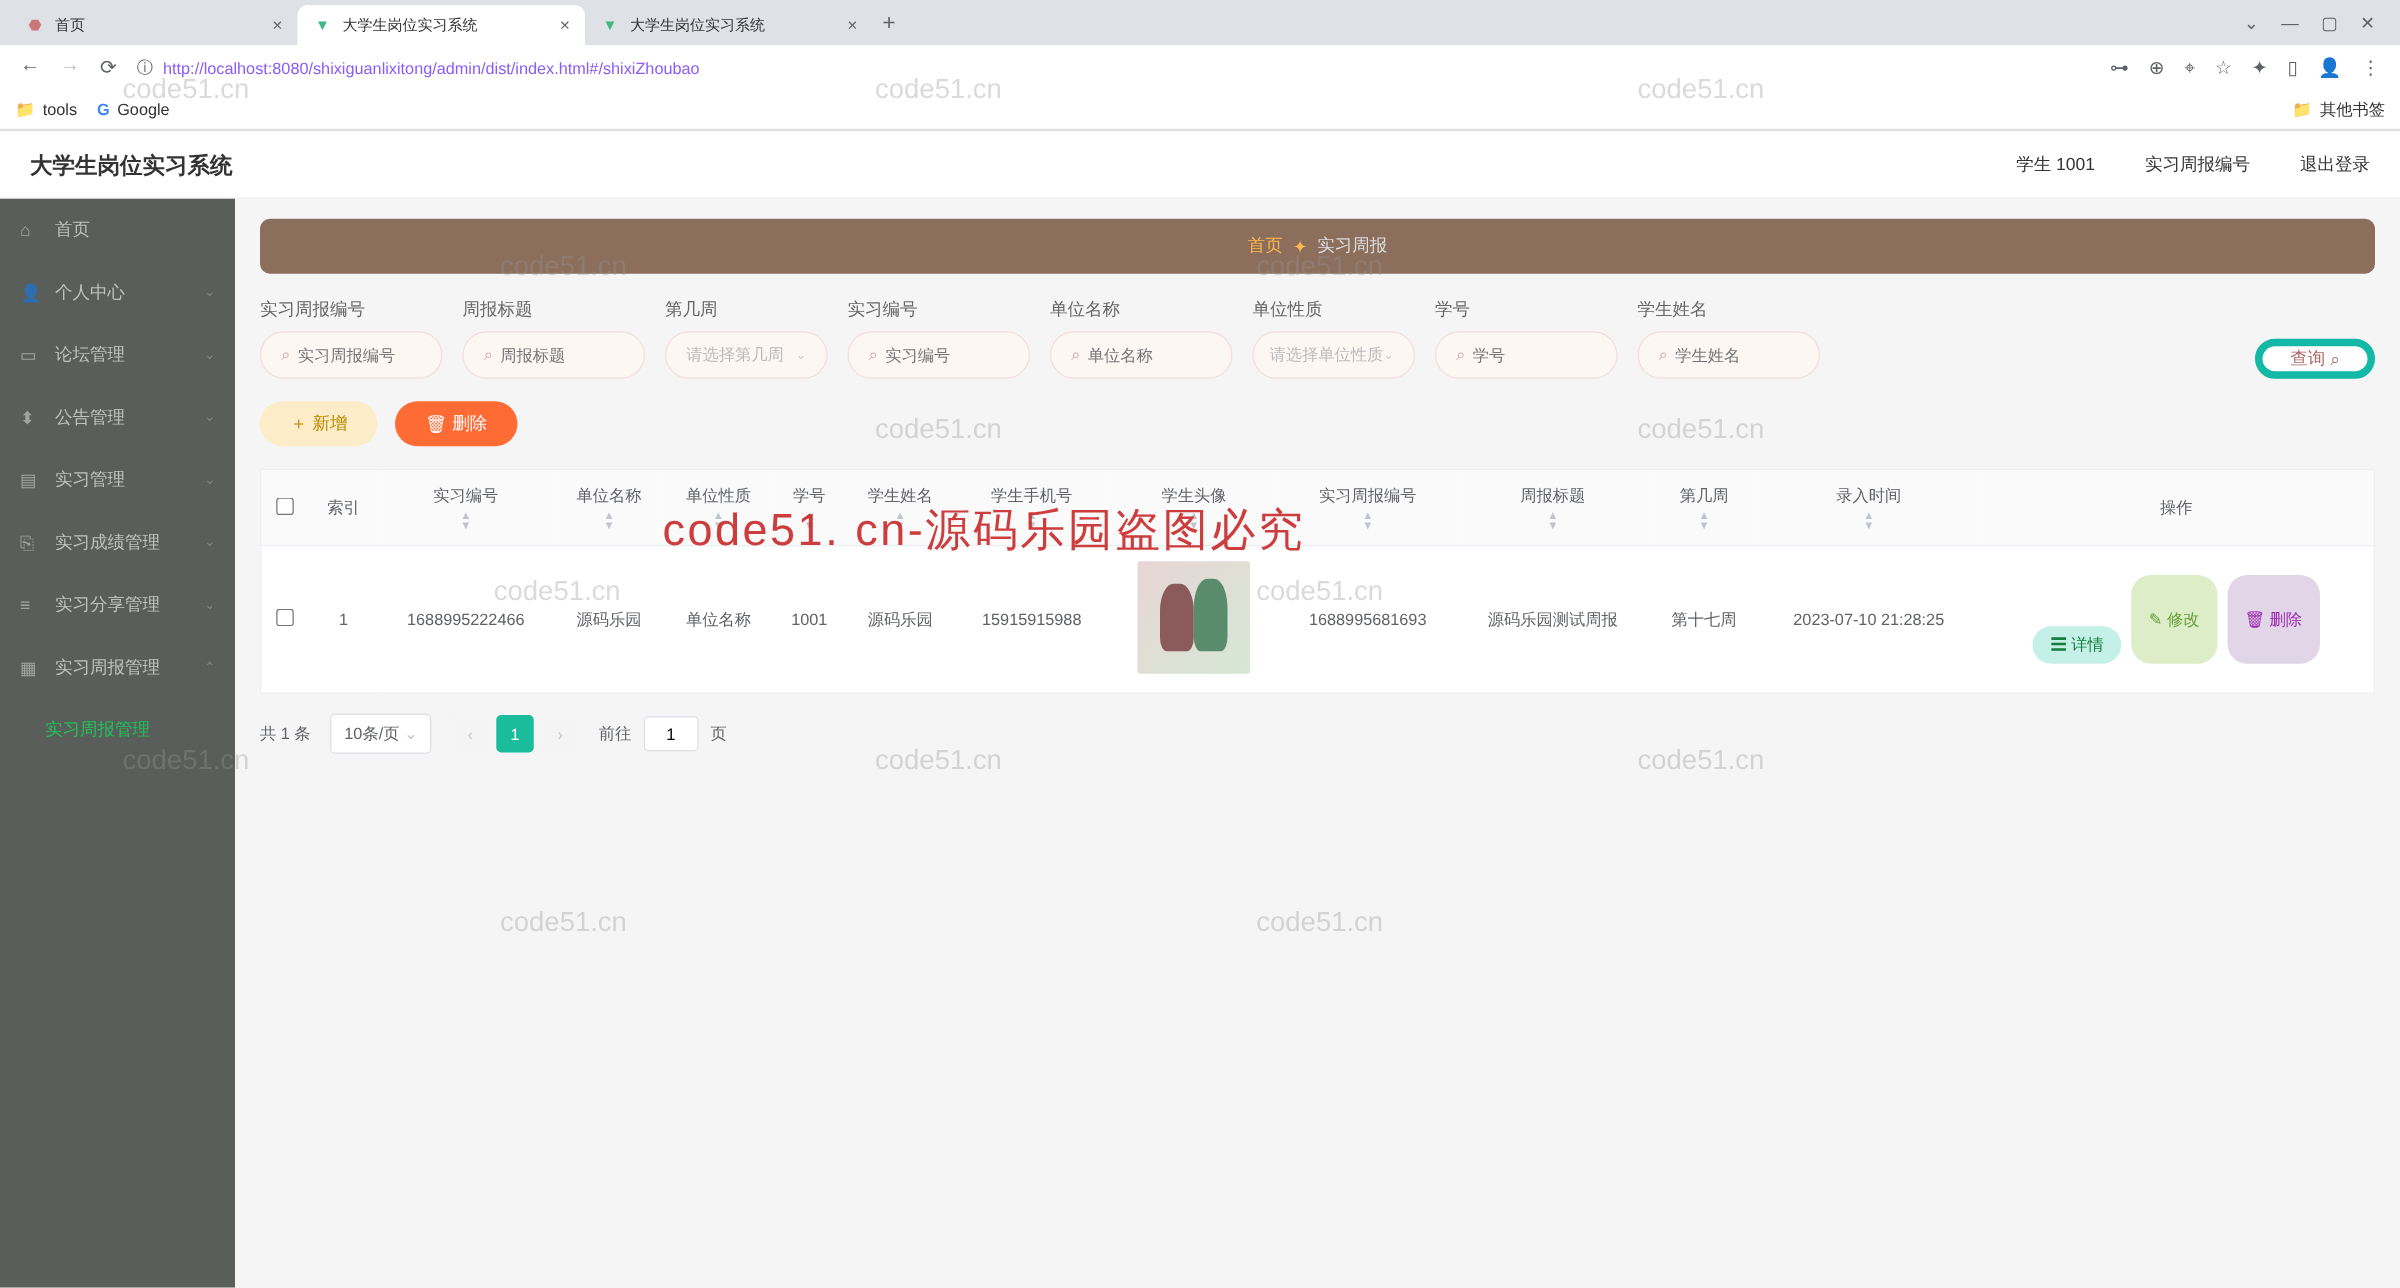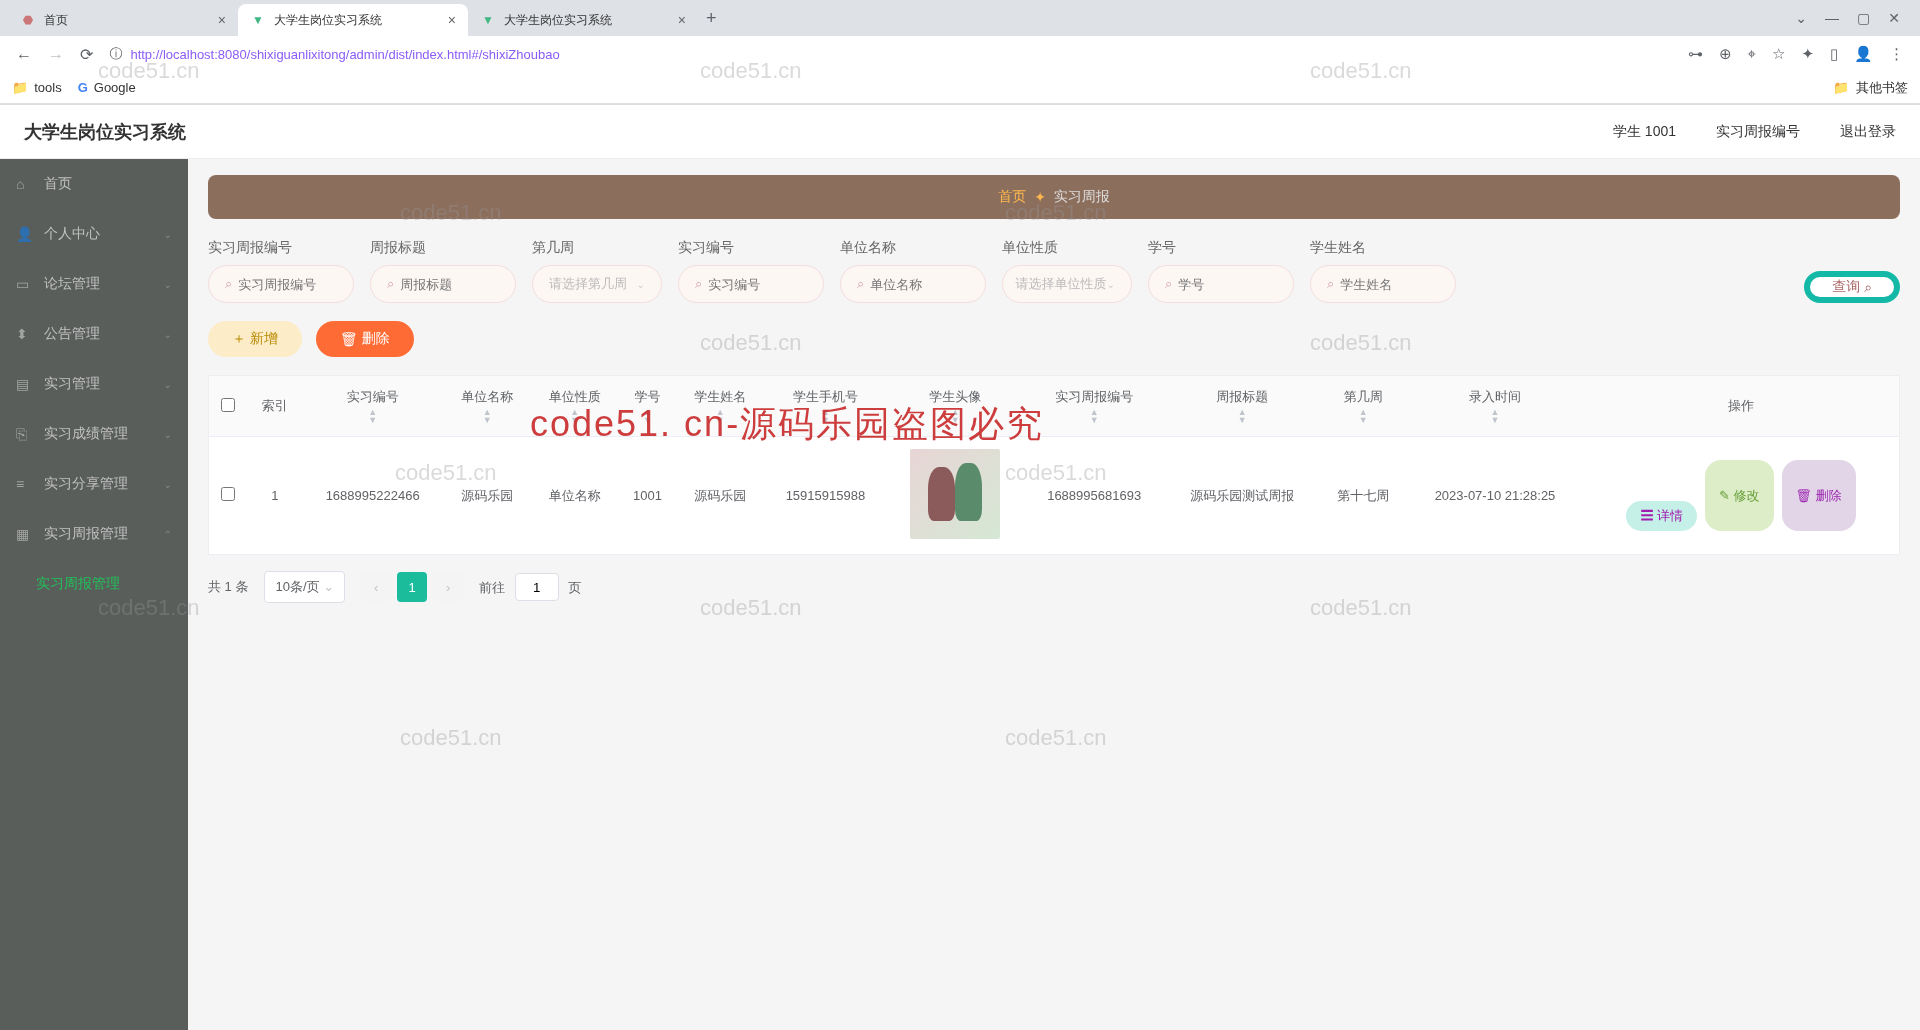--- a/index.html
+++ b/index.html
@@ -65,21 +65,21 @@
 .data-table { width: 100%; border-collapse: collapse; background: #fff; border: 1px solid #eee; border-radius: 4px; }
 .data-table th, .data-table td { padding: 12px 8px; font-size: 13px; color: #606266; text-align: center; border-bottom: 1px solid #ebeef5; }
 .data-table th { background: #fafafa; font-weight: 500; }
 .sort { color: #c0c4cc; font-size: 9px; line-height: 8px; display: block; }
 .th-content { display: flex; flex-direction: column; align-items: center; gap: 2px; }
 .cell-img { width: 90px; height: 90px; background: linear-gradient(135deg, #e8d5d5 0%, #d5e8d5 100%); display: inline-block; border-radius: 2px; position: relative; overflow: hidden; }
 .cell-img::before { content: ''; position: absolute; left: 20%; top: 20%; width: 30%; height: 60%; background: #8b5a5a; border-radius: 40% 40% 20% 20%; }
 .cell-img::after { content: ''; position: absolute; right: 20%; top: 15%; width: 30%; height: 65%; background: #5a8b6a; border-radius: 40% 40% 20% 20%; }
 .row-actions { display: flex; gap: 8px; justify-content: center; }
 .mini-btn { border-radius: 16px; padding: 6px 14px; border: none; font-size: 13px; cursor: pointer; display: flex; align-items: center; gap: 4px; }
-.mini-detail { background: #c5f0e8; color: #a21caf; margin-top: 41px; }
+.mini-detail { background: #c5f0e8; color: #15803d; margin-top: 41px; }
 .mini-edit { background: #dcedc8; color: #689f38; }
 .mini-delete { background: #e1d5e7; color: #9c27b0; }
 input[type=checkbox] { width: 14px; height: 14px; }
 
 
 .pagination { display: flex; align-items: center; gap: 16px; margin-top: 16px; font-size: 13px; color: #606266; }
 .page-size-sel { border: 1px solid #dcdfe6; border-radius: 4px; padding: 6px 10px; background: #fff; cursor: pointer; }
 .pager { display: flex; gap: 6px; }
 .pager-btn { width: 30px; height: 30px; display: flex; align-items: center; justify-content: center; border-radius: 4px; background: #f4f4f5; color: #c0c4cc; cursor: pointer; }
 .pager-btn.active { background: #1abc9c; color: #fff; }

